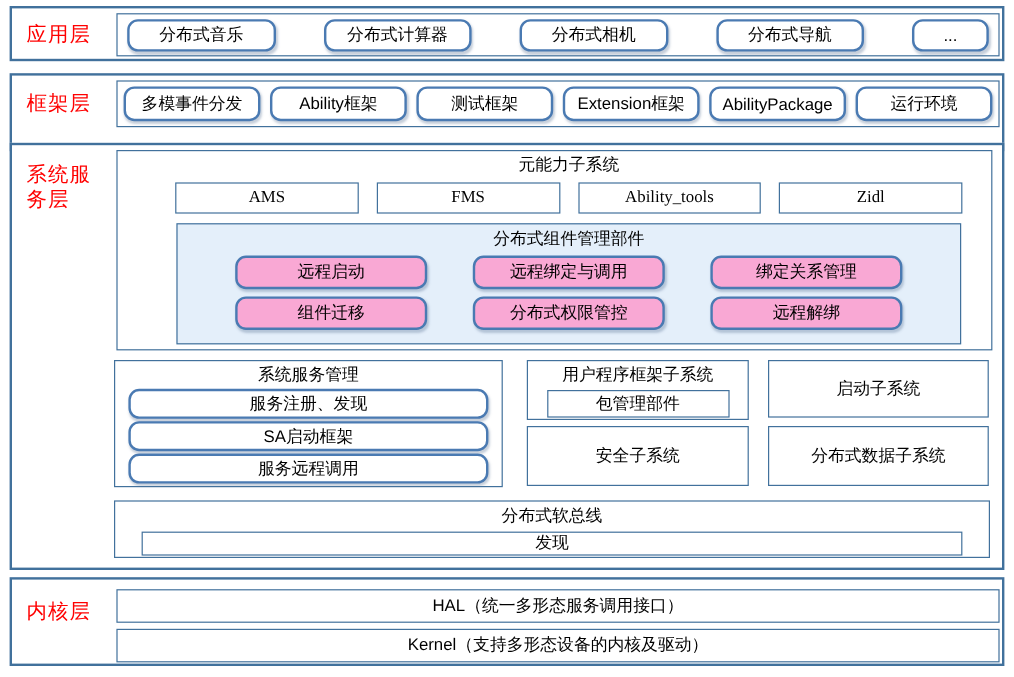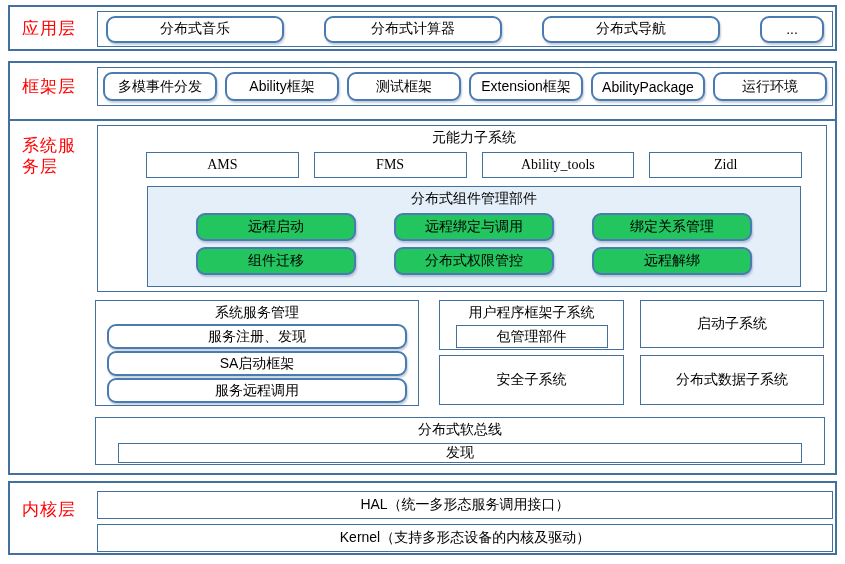--- a/index.html
+++ b/index.html
@@ -49,21 +49,21 @@
     box-sizing:border-box;border:1px solid #41719c;background:#fff;padding-left:24px;
   }
   .box-title{font-size:14px;text-align:center;padding-top:3px;}
   .ams-row{display:flex;gap:15px;padding:0 24px;margin-top:5px;}
   .ams-row .sq{flex:1;height:26px;font-family:Liberation Serif, serif;}
   .panel{
     box-sizing:border-box;margin:8px 25px 0 25px;height:101px;
     background:#e4effa;border:1px solid #41719c;
   }
   .panel-row{display:flex;justify-content:space-between;padding:0 48px;margin-top:5px;}
-  .panel-row .pill{width:160px;height:28px;background:#22c55e;}
+  .panel-row .pill{width:160px;height:28px;background:#f9a8d4;}
   .panel-row.second{margin-top:6px;}
   .sys-mgmt{
     position:absolute;left:85px;top:179px;width:324px;height:106px;
     box-sizing:border-box;border:1px solid #41719c;
   }
   .sys-mgmt .pill{height:25px;margin:2px 11px 0 11px;}
   .mid-box{
     position:absolute;box-sizing:border-box;border:1px solid #41719c;background:#fff;
   }
   .mid-box.center-text{display:flex;align-items:center;justify-content:center;font-size:14px;}
@@ -85,20 +85,21 @@
   #kernel-box{top:41px;}
 </style>
 </head>
 <body>
 
 <section class="layer" id="layer-app">
   <div class="layer-label" style="top:11px;">应用层</div>
   <div class="frame">
     <div class="pill">分布式音乐</div>
     <div class="pill">分布式计算器</div>
+    <div class="pill">分布式相机</div>
     <div class="pill">分布式导航</div>
     <div class="pill small">...</div>
   </div>
 </section>
 
 <section class="layer" id="layer-framework">
   <div class="layer-label" style="top:13px;">框架层</div>
   <div class="frame">
     <div class="pill">多模事件分发</div>
     <div class="pill">Ability框架</div>

